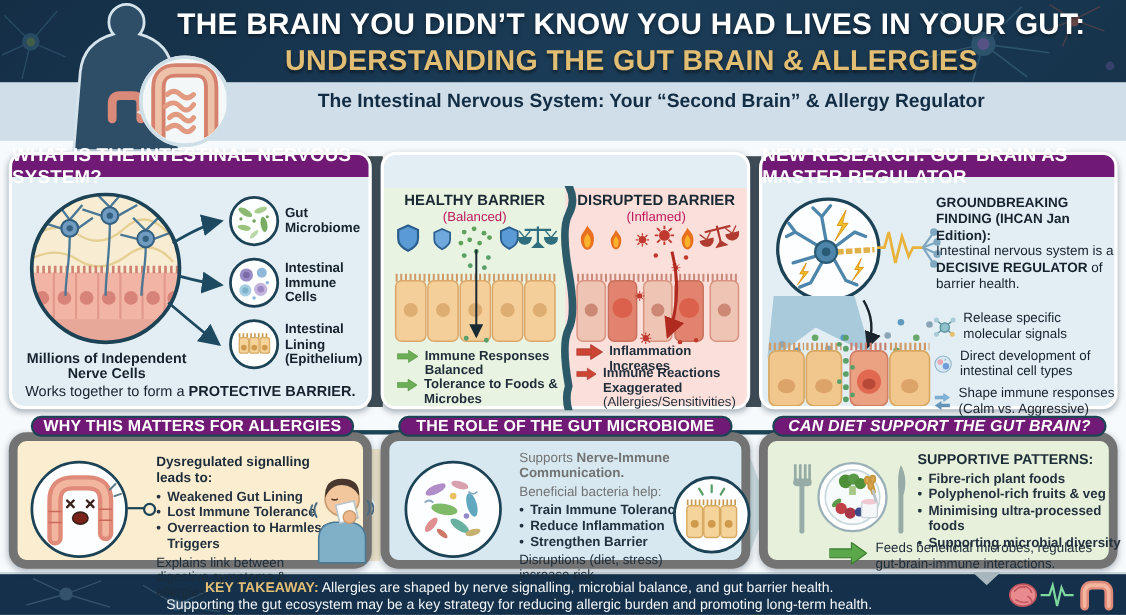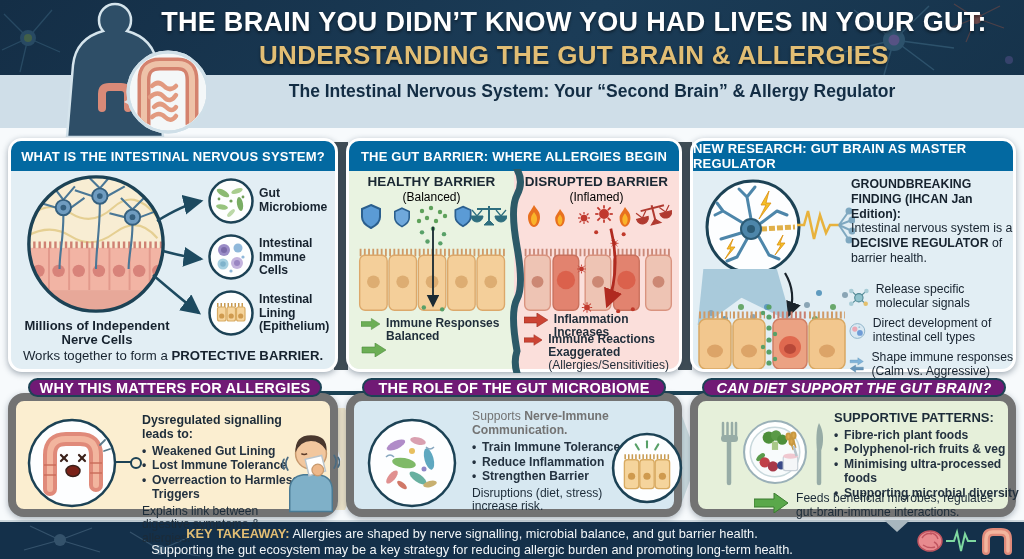--- a/index.html
+++ b/index.html
@@ -14,31 +14,31 @@
   .t2{position:absolute;left:130px;right:6px;top:40px;text-align:center;color:#e2be74;
       font-size:26px;font-weight:bold;letter-spacing:.3px;text-shadow:0 2px 3px rgba(0,0,0,.45);}
   .sub1{position:absolute;left:160px;right:0;top:81px;text-align:center;color:#132d44;
         font-size:17.5px;font-weight:bold;}
   .sub2{position:absolute;left:160px;right:0;top:105px;text-align:center;color:#1d3a52;font-size:13.5px;}
   .decor{position:absolute;pointer-events:none;}
   
   .gapstrip{position:absolute;top:142px;height:228px;width:14px;background:#414e57;}
   .panel{position:absolute;top:138px;height:234px;background:#e2eef4;border:3px solid #fff;
          border-radius:14px;box-shadow:0 2px 6px rgba(30,50,70,.4);box-sizing:border-box;z-index:3;}
-  .phd{height:30px;background:#0369a1;border-radius:10px 10px 0 0;color:#fff;font-weight:bold;
-       font-size:13px;display:flex;align-items:center;justify-content:center;letter-spacing:.2px;}
+  .phd{height:20px;background:#701a75;border-radius:10px 10px 0 0;color:#fff;font-weight:bold;
+       font-size:17px;display:flex;align-items:center;justify-content:center;letter-spacing:.2px;}
   .abs{position:absolute;}
   .lbl{font-size:12.2px;font-weight:bold;color:#16222e;line-height:1.12;}
   .cap{font-size:13px;font-weight:bold;color:#16222e;text-align:center;line-height:1.1;}
   .foot{font-size:13.2px;color:#16222e;text-align:center;width:100%;}
   
   .halfL{position:absolute;left:0;top:30px;bottom:0;width:50%;background:#e9f3e1;border-radius:0 0 0 10px;}
   .halfR{position:absolute;right:0;top:30px;bottom:0;width:50%;background:#fbdfdb;border-radius:0 0 10px 0;}
   .htitle{position:absolute;top:3px;width:100%;text-align:center;font-size:13.5px;font-weight:bold;color:#1a2833;}
-  .hsub{position:absolute;top:19px;width:100%;text-align:center;font-size:12px;color:#000000;}
+  .hsub{position:absolute;top:19px;width:100%;text-align:center;font-size:12px;color:#be185d;}
   .brow{position:absolute;display:flex;gap:6px;align-items:flex-start;}
   .btxt{font-size:12px;font-weight:bold;color:#1f2d3a;line-height:1.08;}
   .btxt .plain{font-weight:normal;}
   
   .p3find{font-size:12.3px;color:#16222e;line-height:1.2;}
   .p3find b{font-weight:bold;}
   .p3row{position:absolute;display:flex;gap:7px;align-items:center;}
   .p3bt{font-size:12.2px;color:#16222e;line-height:1.12;}
   
   .connline{position:absolute;top:391px;height:4px;background:#1d4355;z-index:3;}
@@ -217,21 +217,20 @@
     <div class="abs lbl" style="left:248px;top:46px;width:78px;">Gut Microbiome</div>
     <div class="abs lbl" style="left:248px;top:96px;width:78px;">Intestinal Immune Cells</div>
     <div class="abs lbl" style="left:248px;top:152px;width:80px;">Intestinal Lining (Epithelium)</div>
     <div class="abs cap" style="left:4px;top:178px;width:164px;">Millions of Independent Nerve Cells</div>
     <div class="abs foot" style="top:207px;">
       <span>Works together to form a </span><b>PROTECTIVE BARRIER.</b>
     </div>
   </div>
 
   <div class="panel" style="left:346px;width:336px;">
-    <div class="phd">THE GUT BARRIER: WHERE ALLERGIES BEGIN</div>
     <div class="halfL">
       <div class="htitle">HEALTHY BARRIER</div>
       <div class="hsub">(Balanced)</div>
       <svg class="abs" style="left:8px;top:32px" width="150" height="26" viewBox="0 0 150 26">
         <defs>
             <path id="shield" d="M0,-11 L9,-7 V1 C9,7 4,10 0,12 C-4,10 -9,7 -9,1 V-7 Z"></path>
           </defs>
         <g>
             <use href="#shield" x="14" y="13" fill="#5b9bd5" stroke="#2b5f8e" stroke-width="2"></use>
           </g>
@@ -296,20 +295,21 @@
       <div class="brow" style="left:12px;top:146px;width:150px;">
         <svg width="26" height="14" viewBox="0 0 24 14">
             <polygon points="0,4 13,4 13,0 24,7 13,14 13,10 0,10" fill="#6cae55" stroke="#4a8a3a" stroke-width=".6"></polygon>
           </svg>
         <span class="btxt">Immune Responses Balanced</span>
       </div>
       <div class="brow" style="left:12px;top:172px;width:150px;">
         <svg width="26" height="14" viewBox="0 0 24 14">
             <polygon points="0,4 13,4 13,0 24,7 13,14 13,10 0,10" fill="#6cae55" stroke="#4a8a3a" stroke-width=".6"></polygon>
           </svg>
+        <span class="btxt">Tolerance to Foods &amp; Microbes</span>
       </div>
     </div>
     <div class="halfR">
       <div class="htitle">DISRUPTED BARRIER</div>
       <div class="hsub">(Inflamed)</div>
       <svg class="abs" style="left:8px;top:32px" width="150" height="26" viewBox="0 0 150 26">
         <defs>
             <g id="flame">
               <path d="M0,-10 C3,-5 6,-4 6,2 C6,8 3,12 0,12 C-3,12 -6,8 -6,2 C-6,-2 -3,-4 0,-10 Z" fill="#e8701f"></path>
               <path d="M0,-3 C2,0 3,1 3,4 C3,8 1,10 0,10 C-1,10 -3,8 -3,4 C-3,1 -2,0 0,-3 Z" fill="#f9b32a"></path>
@@ -605,20 +605,21 @@
       <ellipse cx="26" cy="60" rx="8" ry="3.5" fill="#e09090" transform="rotate(-50 26 60)"></ellipse>
       <ellipse cx="52" cy="61" rx="10" ry="4" fill="#68b0a0" transform="rotate(35 52 61)"></ellipse>
       <ellipse cx="64" cy="67" rx="7" ry="3" fill="#c8b070" transform="rotate(-15 64 67)"></ellipse>
       <ellipse cx="36" cy="68" rx="6" ry="2.5" fill="#d07868" transform="rotate(40 36 68)"></ellipse>
       <circle cx="46" cy="34" r="3" fill="#e8c060"></circle>
         <circle cx="58" cy="52" r="2.5" fill="#9088c8"></circle>
       <path d="M20 40 q4 -4 8 0 M60 30 q4 4 8 0" stroke="#88a8c0" stroke-width="1.5" fill="none"></path>
     </svg>
     <div class="abs" style="left:118px;top:8px;width:172px;">
       <p class="bsub" style="margin-bottom:3px;"><span>Supports </span><b>Nerve-Immune Communication.</b></p>
+      <p class="bsub" style="margin-bottom:2px;">Beneficial bacteria help:</p>
       <p class="bul">Train Immune Tolerance</p>
       <p class="bul">Reduce Inflammation</p>
       <p class="bul">Strengthen Barrier</p>
       <p class="bnote">Disruptions (diet, stress) increase risk.</p>
     </div>
     <div class="abs" style="left:288px;top:62px;width:14px;height:0;border-top:2.5px solid #1c4255;"></div>
     <div class="abs" style="left:282px;top:58px;width:8px;height:8px;border:2.5px solid #1c4255;border-radius:50%;background:#d7e8f1;"></div>
     <svg class="abs" style="left:256px;top:30px" width="74" height="74" viewBox="0 0 72 72">
       <circle cx="36" cy="36" r="33" fill="#fdfeff" stroke="#1c4255" stroke-width="2.5"></circle>
       <g stroke="#58a068" stroke-width="2" stroke-linecap="round">

